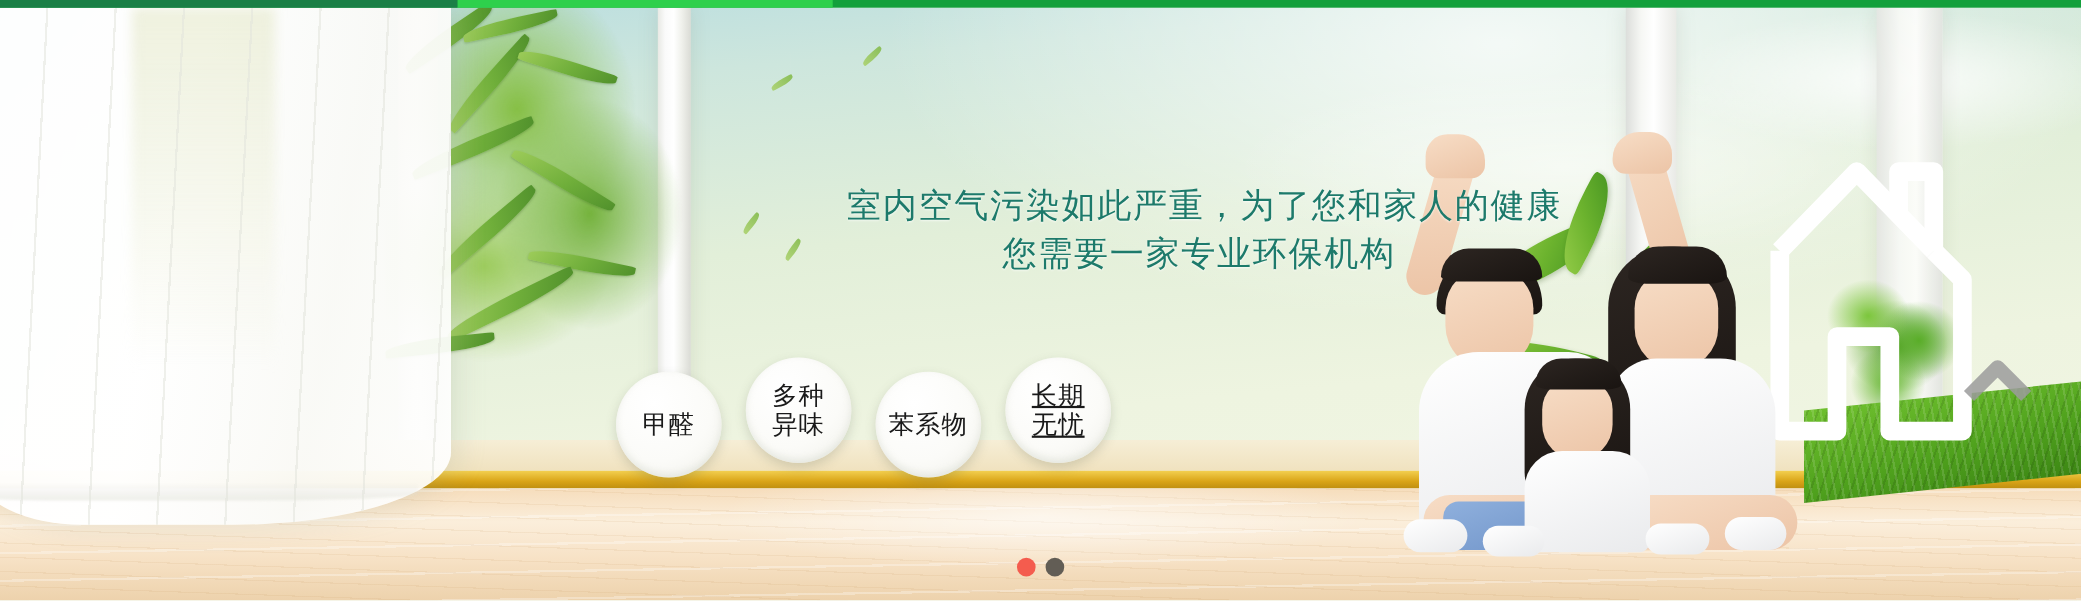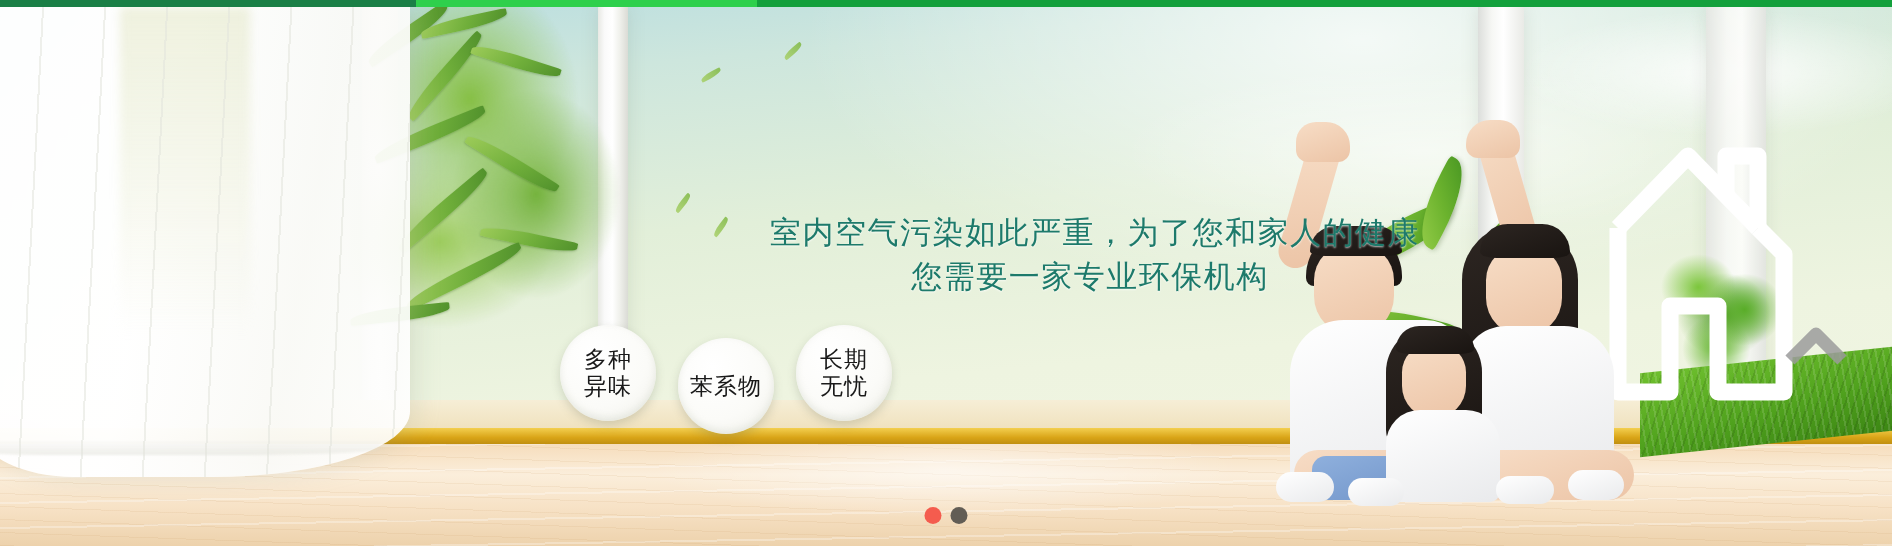--- a/index.html
+++ b/index.html
@@ -145,21 +145,20 @@
     background:linear-gradient(180deg,rgba(255,255,255,0),rgba(225,226,218,.55));
     border-radius:0 0 40% 20%;
     filter:blur(1px);
   }
 
   
   .headline{
     position:absolute; left:770px; top:165px; width:640px;
     text-align:center;
     z-index:40;
-    margin-top:46px;
   }
   .headline .ln{
     display:block;
     color:#1d7a6b;
     font-size:31px;
     line-height:44px;
     letter-spacing:1.5px;
     font-weight:400;
     text-shadow:0 1px 2px rgba(255,255,255,.75);
     white-space:nowrap;
@@ -178,21 +177,21 @@
     display:flex; flex-direction:column;
     align-items:center; justify-content:center;
     color:#1a1a1a;
     font-size:23px;
     line-height:27px;
     letter-spacing:1px;
     font-weight:500;
     text-align:center;
   }
   .badge.b3{ margin-bottom:26px; }
-  .badge.b4{ margin-bottom:26px; }
+  .badge.b4{ margin-bottom:26px;text-decoration:underline; }
   .badge .bl{ display:block; }
 
   
   .family{ position:absolute; left:1290px; top:120px; width:420px; height:380px; z-index:35; }
   .skin{ background:linear-gradient(160deg,#f7ddc6 0%,#ecc4a6 100%); position:absolute; }
   .shirt{ background:linear-gradient(160deg,#ffffff 0%,#e9eaec 100%); position:absolute; }
   .hairdark{ background:linear-gradient(160deg,#2d2622 0%,#191411 100%); position:absolute; }
   .shorts{ background:linear-gradient(160deg,#8fb0dd 0%,#6f93c8 100%); position:absolute; }
 
   
@@ -326,20 +325,23 @@
     <div class="curtain-folds"></div>
     <div class="curtain-hem"></div>
   </div>
 
   <div class="headline">
     <span class="ln">室内空气污染如此严重，为了您和家人的健康</span>
     <span class="ln">您需要一家专业环保机构</span>
   </div>
 
   <div class="badges">
+    <div class="badge b1">
+      <span class="bl">甲醛</span>
+    </div>
     <div class="badge b3">
       <span class="bl">多种</span>
       <span class="bl">异味</span>
     </div>
     <div class="badge b2">
       <span class="bl">苯系物</span>
     </div>
     <div class="badge b4">
       <span class="bl">长期</span>
       <span class="bl">无忧</span>

